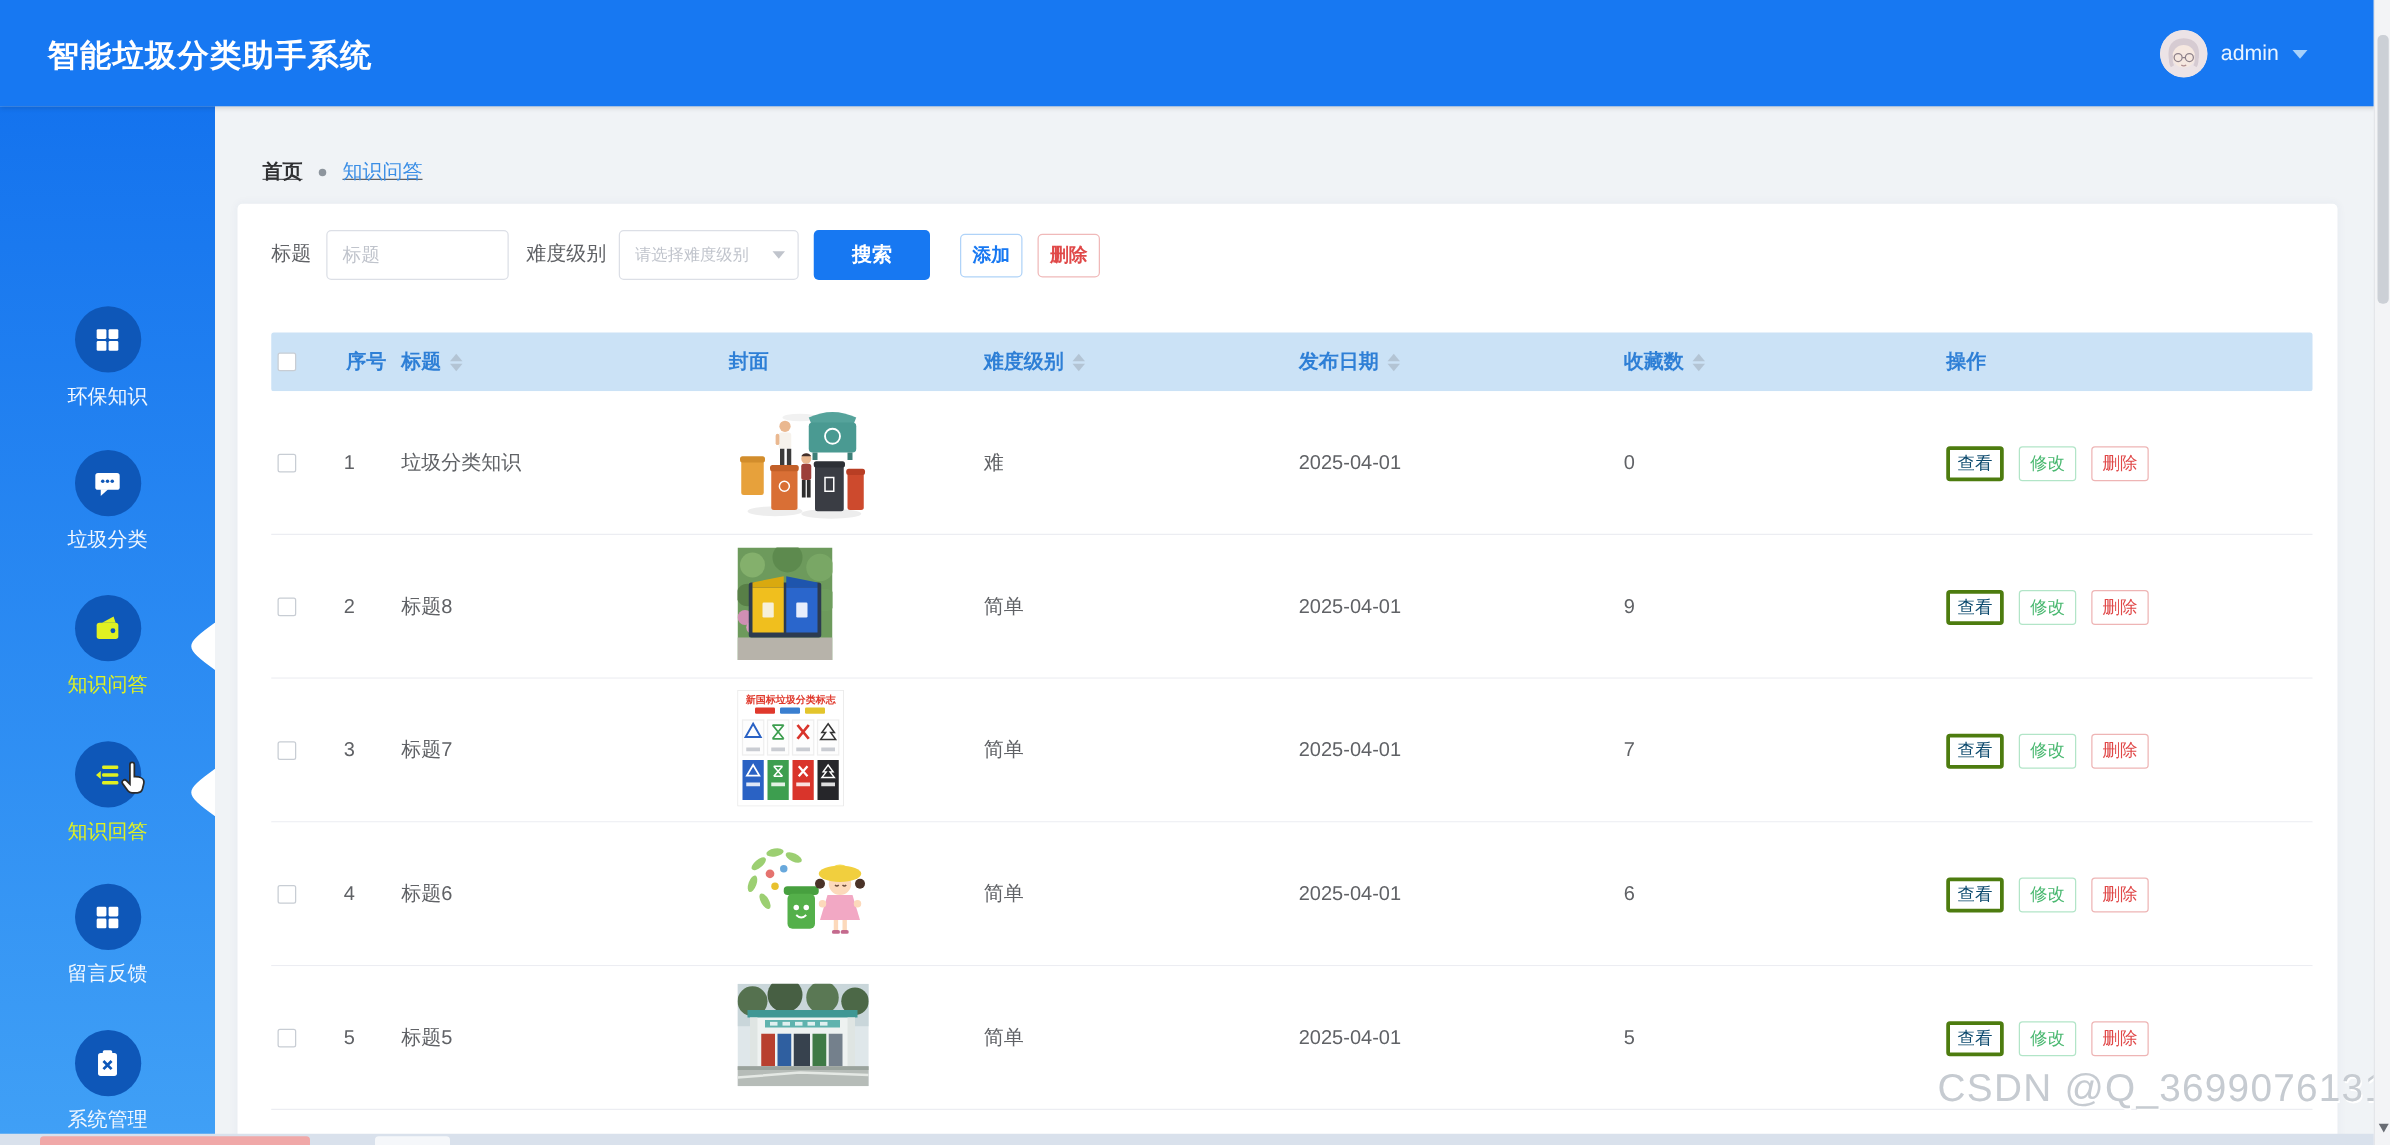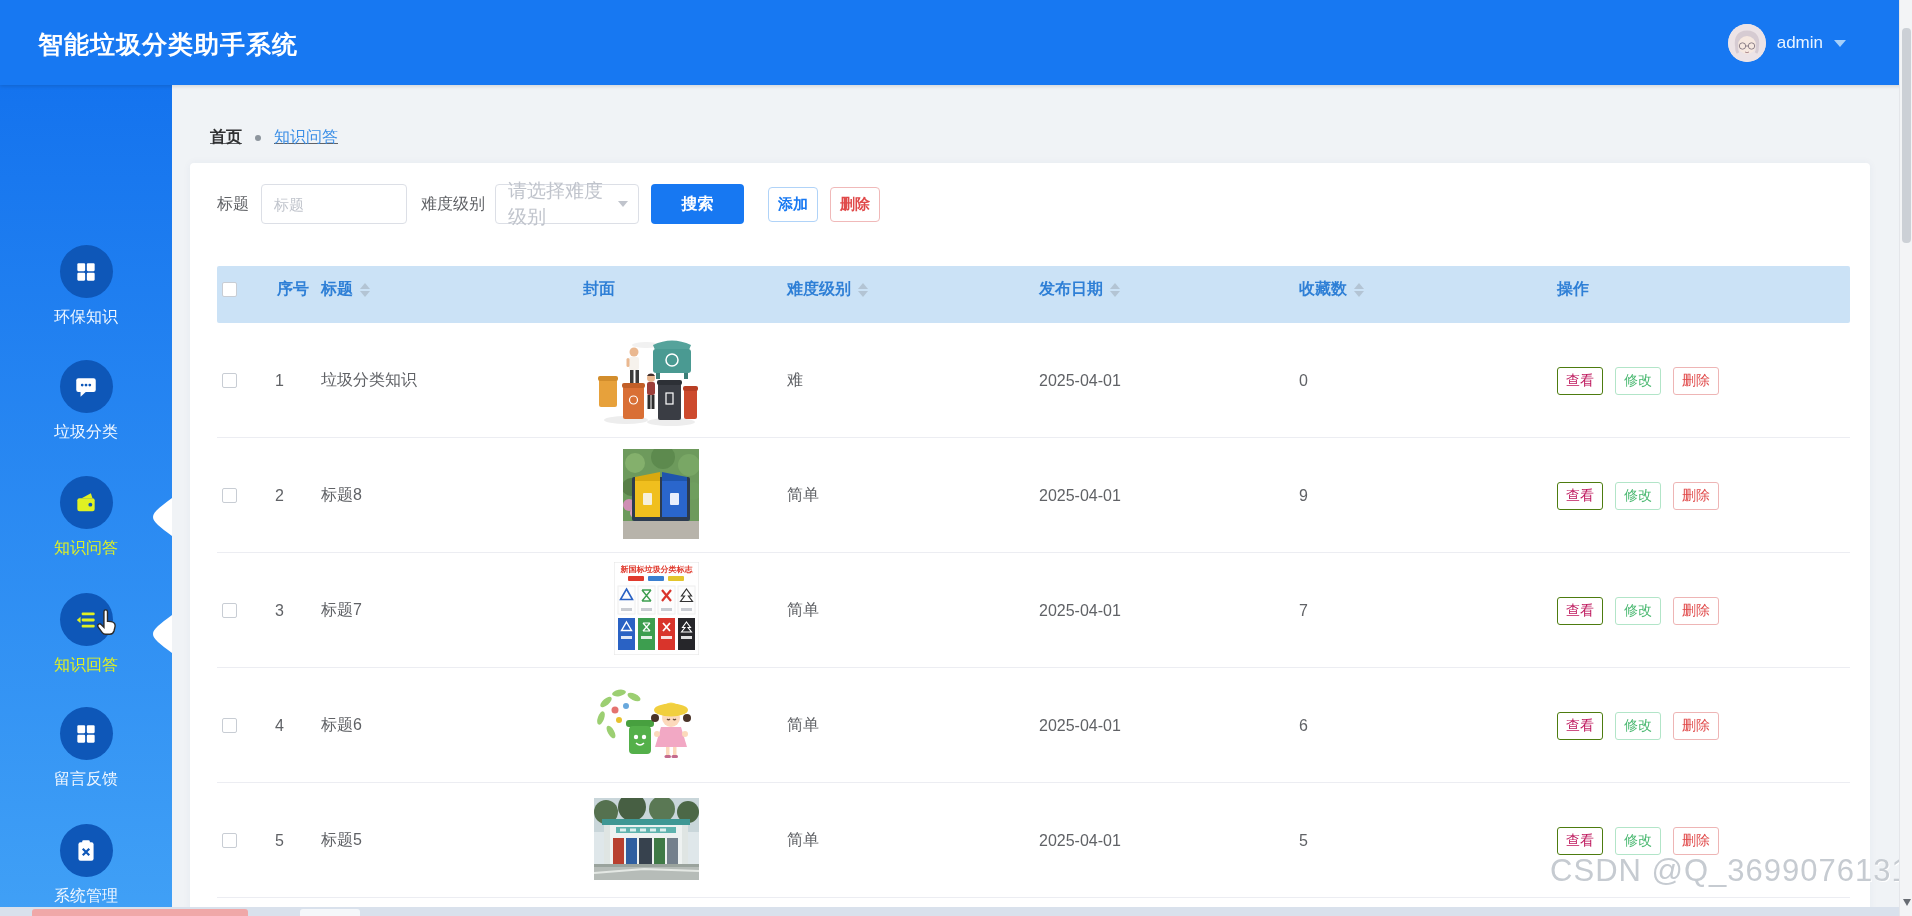--- a/index.html
+++ b/index.html
@@ -53,57 +53,57 @@
   
   .f-label { position:absolute; top:31px; font-size:16px; color:#606266; line-height:20px; }
   .f-label.l1 { left:27px; } .f-label.l2 { left:231px; }
   .f-input { position:absolute; left:71px; top:21px; width:146px; height:40px;
     border:1px solid #dcdfe6; border-radius:4px; padding:0 12px; font-size:15px;
     color:#606266; outline:none; background:#fff; }
   .f-input::placeholder { color:#c0c4cc; }
   .f-select { position:absolute; left:305px; top:21px; width:144px; height:40px;
     border:1px solid #dcdfe6; border-radius:4px; background:#fff; display:flex;
     align-items:center; justify-content:space-between; padding:0 10px 0 12px;
-    font-size:19px; color:#c0c4cc; cursor:pointer; }
+    font-size:13px; color:#c0c4cc; cursor:pointer; }
   .sel-caret { width:0; height:0; border-left:5px solid transparent;
     border-right:5px solid transparent; border-top:6px solid #c0c4cc; }
   .btn { border:none; border-radius:4px; cursor:pointer; background:#fff;font-weight:bold; }
   .btn-search { position:absolute; left:461px; top:21px; width:93px; height:40px;
     background:var(--primary); color:#fff; font-size:16px; }
   .btn-add { position:absolute; left:578px; top:24px; width:50px; height:35px;
     border:1px solid #b0d3f8; color:var(--primary); font-size:15px; }
   .btn-del { position:absolute; left:640px; top:24px; width:50px; height:35px;
     border:1px solid #f0b9b9; color:var(--danger); font-size:15px; }
 
   
   .table { position:absolute; left:27px; top:103px; width:1633px; }
-  .t-header { position:relative; height:57px; background:var(--table-header-bg);
+  .t-header { position:relative; height:47px; background:var(--table-header-bg);
     border-radius:2px; }
   .t-col { position:absolute; top:0; height:47px; display:flex; align-items:center;
     font-size:16px; font-weight:bold; color:var(--table-header-text); }
   .caret-wrap { display:inline-flex; flex-direction:column; gap:2px; margin-left:7px;
     cursor:pointer; }
   .caret { width:0; height:0; border-left:5px solid transparent;
     border-right:5px solid transparent; }
   .caret.up { border-bottom:6px solid #b3c4d4; }
   .caret.down { border-top:6px solid #b3c4d4; }
   .cb { position:absolute; left:5px; width:15px; height:15px; background:#fff;
     border:1px solid #c8cdd4; border-radius:2px; cursor:pointer; }
   .t-header .cb { top:16px; }
   .t-row { position:relative; height:115px; background:#fff; border-bottom:1px solid #ecedf2; }
   .t-row .cb { top:50px; }
   .t-cell { position:absolute; top:0; height:115px; display:flex; align-items:center;
     font-size:16px; color:#606266; }
   .c-index { left:58px; } .c-title { left:104px; } .c-diff { left:570px; }
   .c-date { left:822px; } .c-fav { left:1082px; }
-  .cover-cell { left:357px; width:125px; justify-content:flex-end; }
+  .cover-cell { left:373px; width:125px; justify-content:flex-start; }
   .c-actions { left:1340px; gap:12px; }
   .act-btn { width:46px; height:28px; border-radius:3px; background:#fff; font-size:14px;
     cursor:pointer; }
-  .act-view { border:1px solid #4d7c0f; color:#be185d; }
+  .act-view { border:3px solid #4d7c0f; color:#0c4a6e; }
   .act-edit { border:1px solid #b2e5c8; color:var(--success); }
   .act-delete { border:1px solid #eeb5b5; color:var(--danger); }
   .t-row.partial { height:19px; border-bottom:none; }
 
   
   .watermark { position:absolute; right:-16px; top:768px; font-size:31px;
     color:#c6cbd1; text-shadow:1px 1px 0 #ffffff; white-space:nowrap; z-index:4;
     letter-spacing:1px; }
 
   

